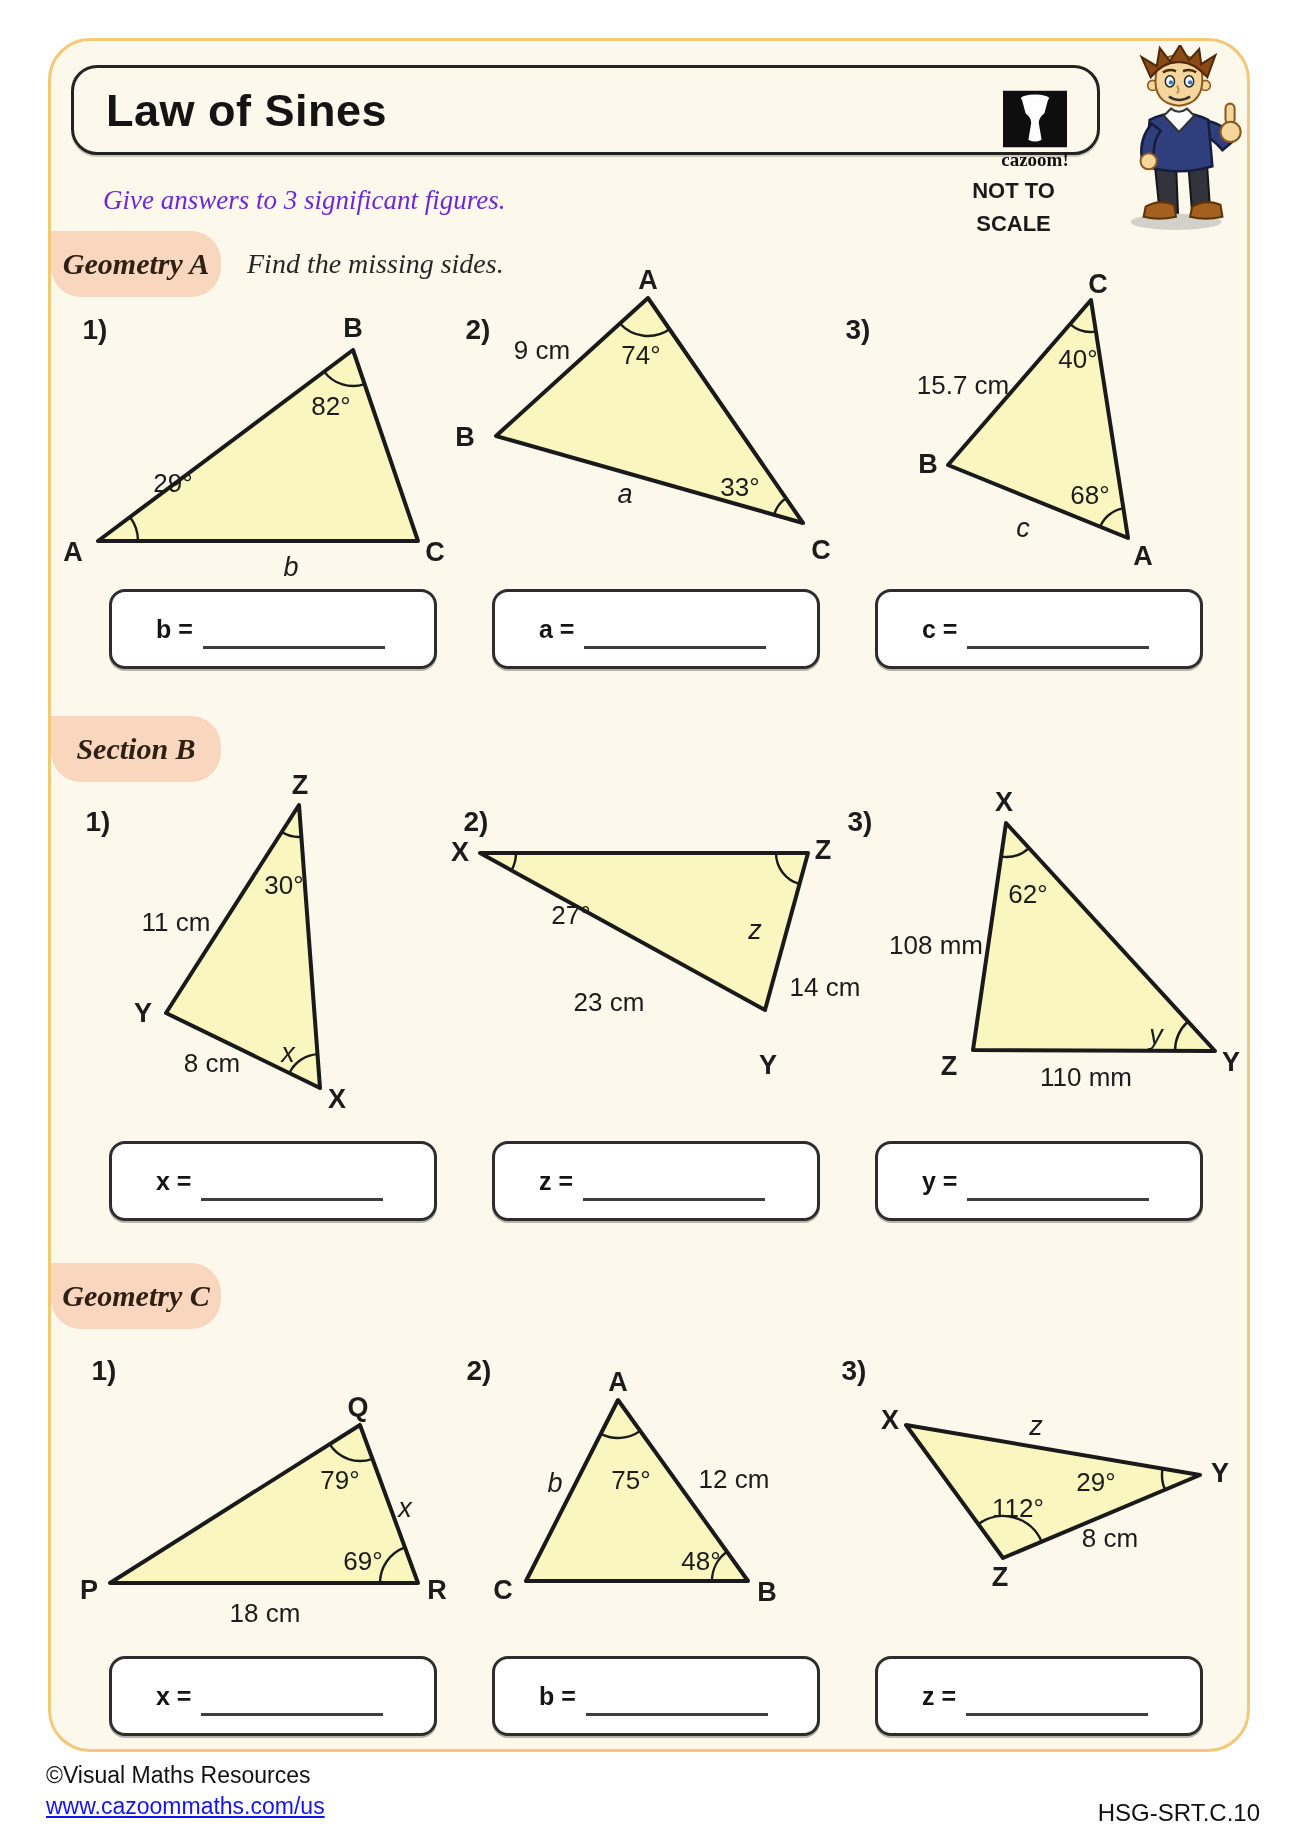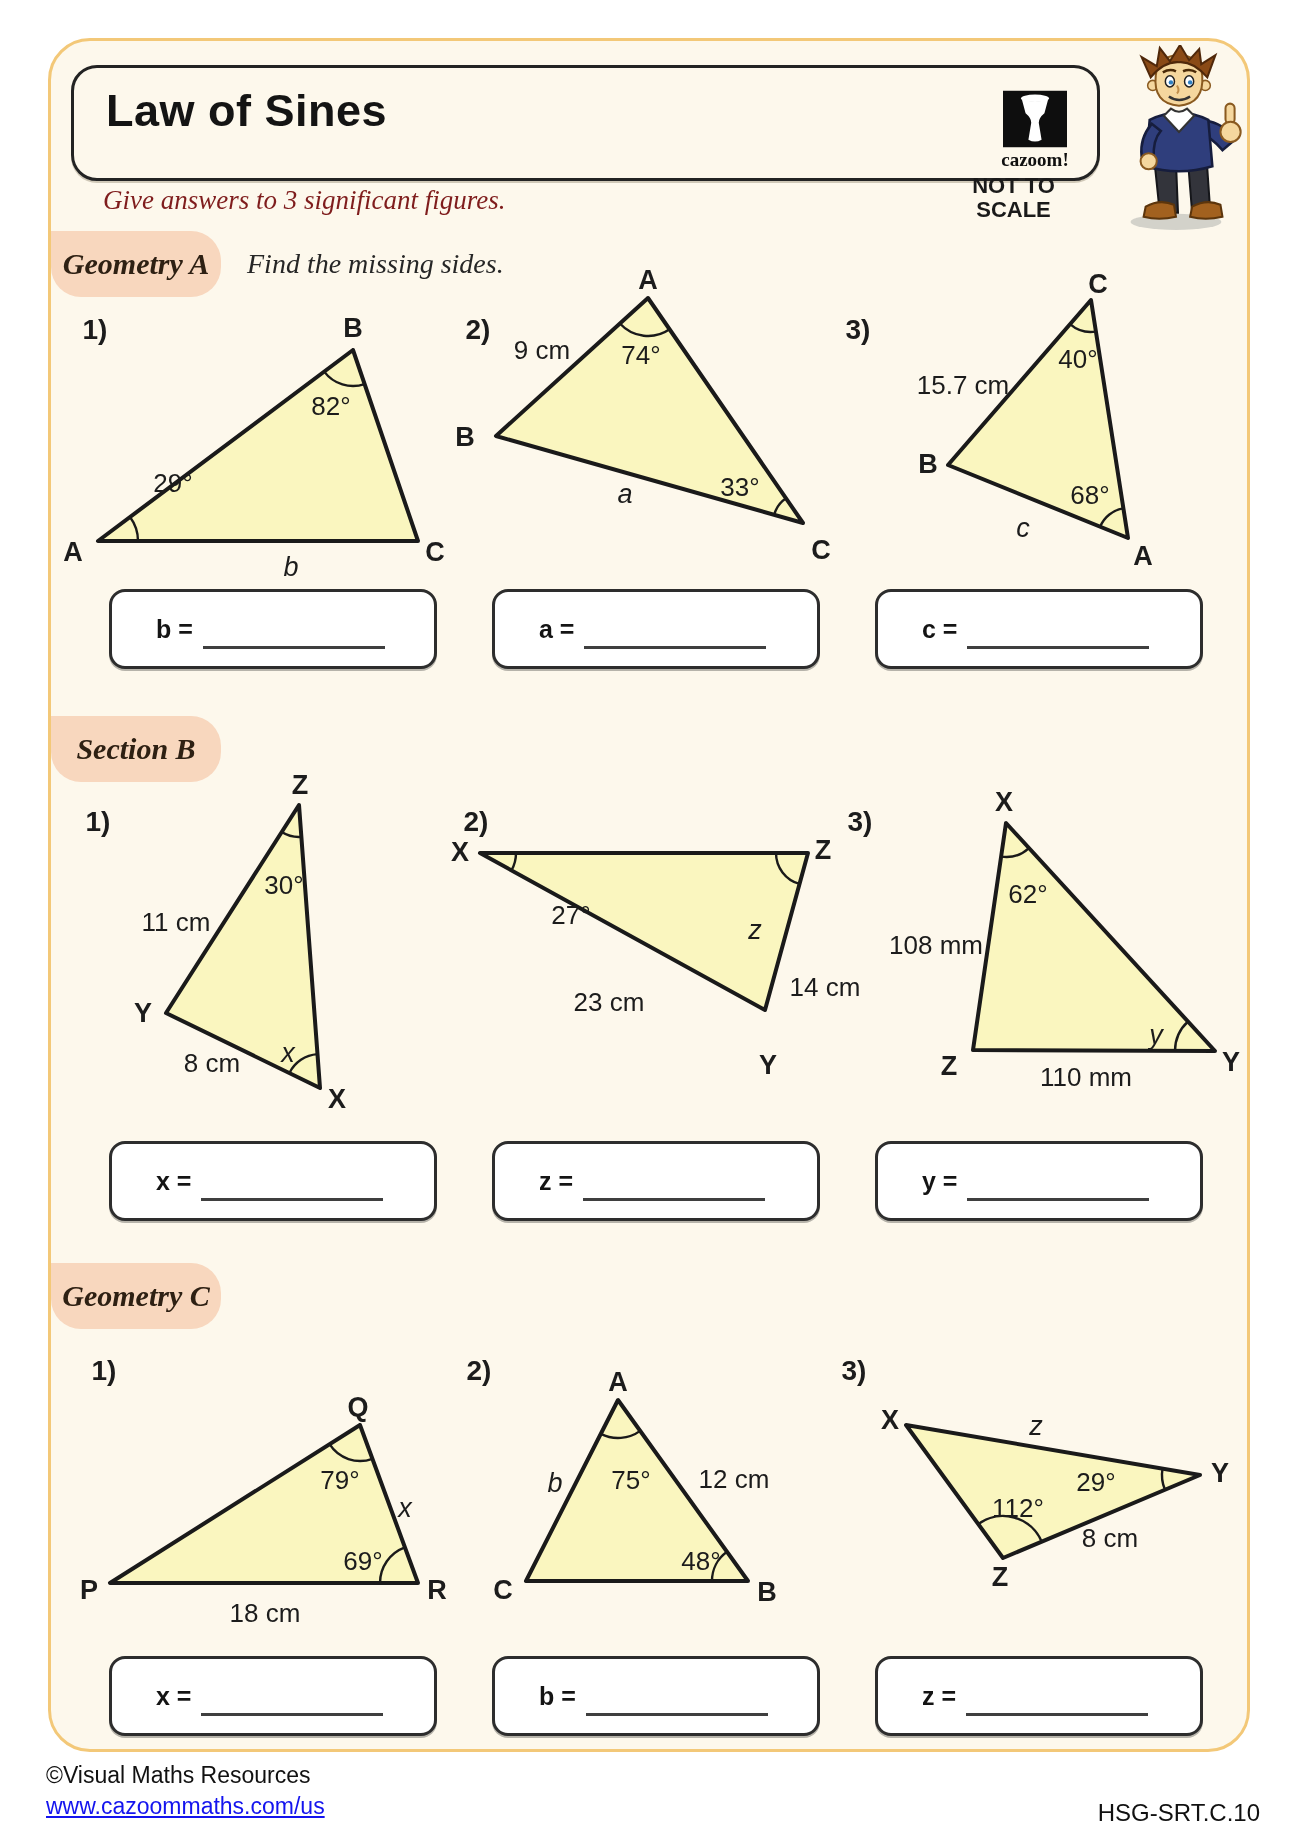--- a/index.html
+++ b/index.html
@@ -1,34 +1,34 @@
 <!DOCTYPE html>
 <html style="--paper: #fdf8ec; --border: #f3c878; --pill: #f8d7be; --tfill: #faf6bf; --tstroke: #1a1a1a; --link: #1414ee;"><head>
 <meta charset="utf-8">
 <style>
   html,body{margin:0;padding:0;background:#ffffff;}
   .page{position:relative;width:1300px;height:1838px;margin:0 auto;background:#ffffff;
         font-family:"Liberation Sans",sans-serif;color:#1f1f1f;overflow:hidden;}
   .sheet{position:absolute;left:48px;top:38px;width:1202px;height:1714px;
          background:var(--paper,#fdf8ec);border:3.5px solid var(--border,#f3c878);
          border-radius:42px;box-sizing:border-box;}
-  .titlebox{position:absolute;left:20px;top:24px;width:1029px;height:116px;
+  .titlebox{position:absolute;left:20px;top:24px;width:1029px;height:90px;
             border:3px solid #232323;border-radius:26px;box-sizing:border-box;
             box-shadow:0 2px 0 rgba(70,55,25,.25);}
   .title{position:absolute;left:32px;top:17px;font-size:45px;font-weight:800;
          letter-spacing:.5px;color:#141414;}
   .logo{position:absolute;left:917px;top:-4px;width:88px;height:92px;text-align:center;}
   .logo-box{display:block;margin:26px auto 0;width:64px;height:58px;}
   .logo-word{display:block;margin-top:1px;font-family:"Liberation Serif",serif;
              font-weight:700;font-size:19px;color:#101010;}
   .nts{position:absolute;left:895px;top:133px;width:135px;text-align:center;
-       font-size:22px;font-weight:700;line-height:24px;color:#1a1a1a;}
+       font-size:22px;font-weight:700;line-height:33px;color:#1a1a1a;}
   .mascot{position:absolute;left:1052px;top:4px;width:152px;height:187px;}
   .instruction{position:absolute;left:52px;top:144px;font-family:"Liberation Serif",serif;
-               font-style:italic;font-size:27px;color:#7f1d1d;}
+               font-style:italic;font-size:27px;color:#6d28d9;}
   .pill{position:absolute;left:0;width:170px;height:66px;background:var(--pill,#f8d7be);
         border-radius:0 30px 30px 30px;display:flex;align-items:center;justify-content:center;}
   .pill span{font-family:"Liberation Serif",serif;font-style:italic;font-weight:700;
              font-size:30px;color:#2e2013;}
   .sec-instr{position:absolute;left:196px;width:600px;height:66px;display:flex;align-items:center;
              font-family:"Liberation Serif",serif;font-style:italic;font-size:28px;color:#262626;}
   .canvas{position:absolute;left:0;width:1202px;}
   .tri{fill:var(--tfill,#faf6bf);stroke:var(--tstroke,#1a1a1a);stroke-width:4px;stroke-linejoin:round;}
   .arc{fill:none;stroke:#1a1a1a;stroke-width:2.4px;}
   text{font-family:"Liberation Sans",sans-serif;fill:#1c1c1c;text-anchor:middle;}

